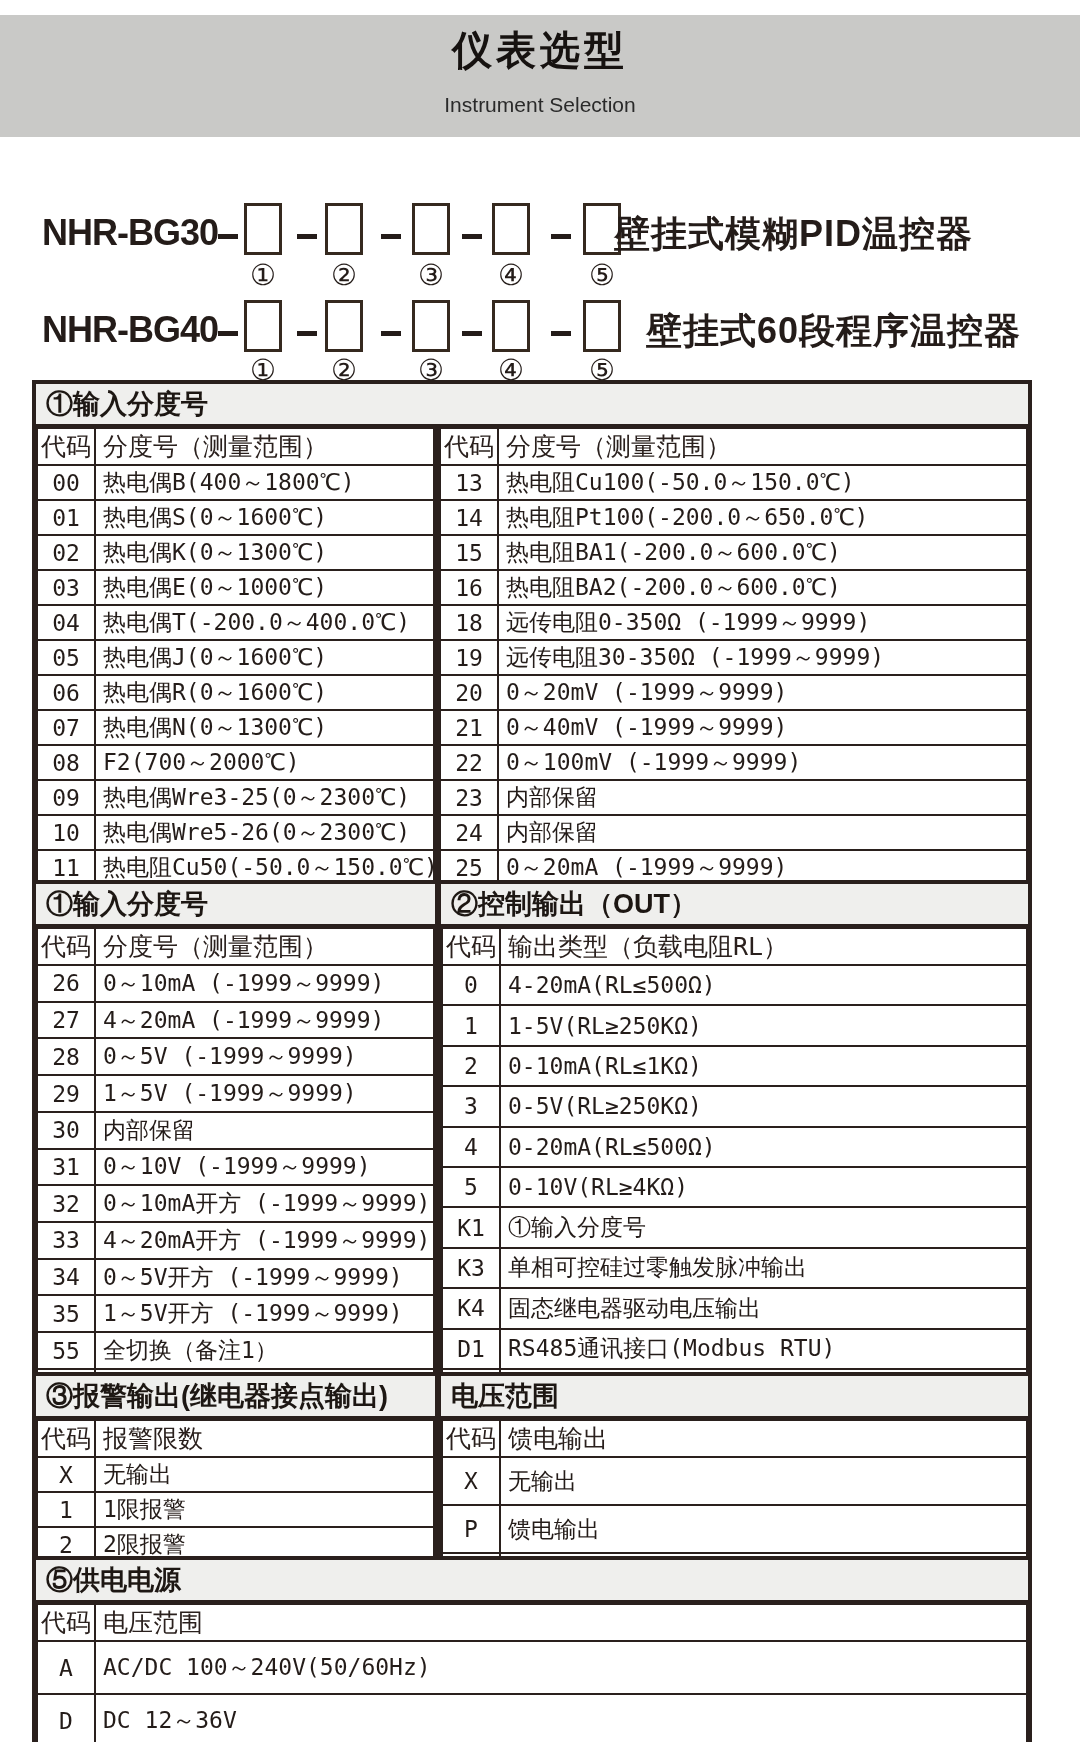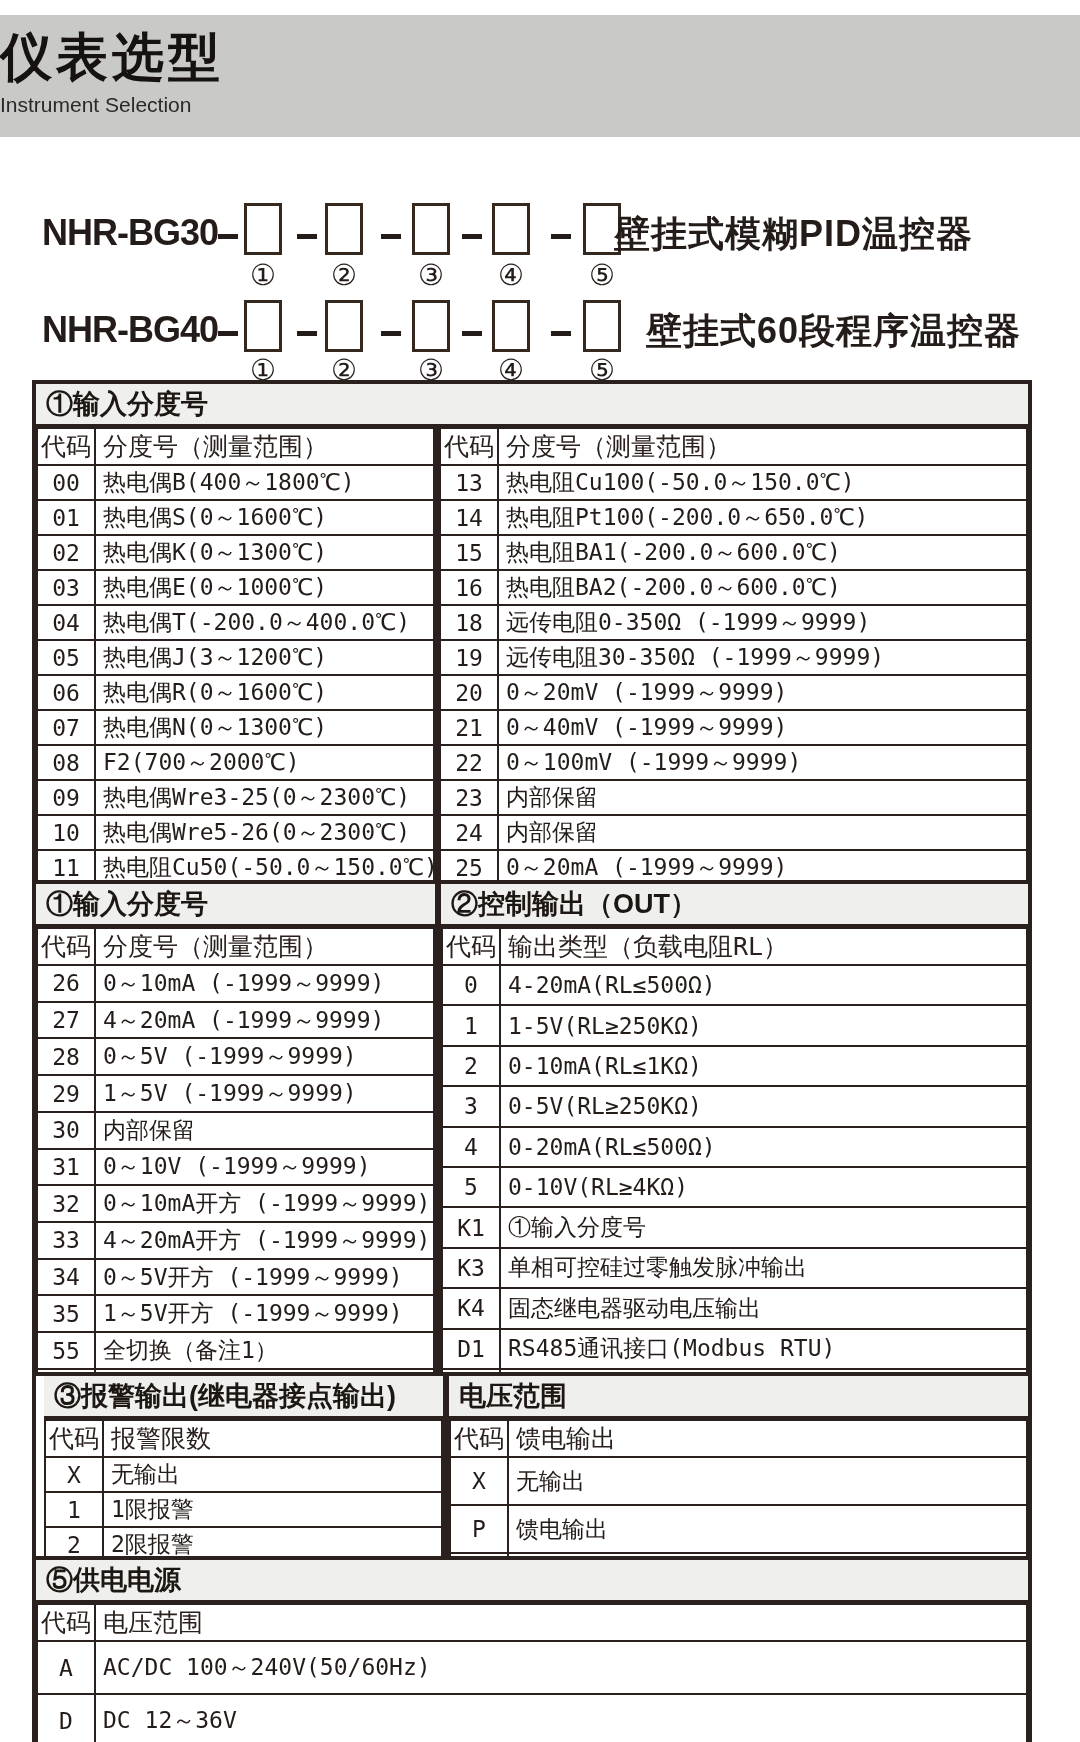--- a/index.html
+++ b/index.html
@@ -1,22 +1,22 @@
 <!DOCTYPE html>
 <html><head>
 <meta charset="utf-8">
 <style>
   html,body{margin:0;padding:0;background:#ffffff;}
   #page{position:relative;width:1080px;height:1742px;background:#ffffff;overflow:hidden;
         font-family:"Liberation Sans", sans-serif;color:#2a201d;}
   
   #topband{position:absolute;left:0;top:15px;width:1080px;height:122px;background:#c9c9c7;}
-  #title{position:absolute;left:0;top:8px;width:100%;
-         font-size:52px;font-weight:900;letter-spacing:4px;color:#161210;}
-  #subtitle{position:absolute;left:0;top:78px;width:100%;
+  #title{position:absolute;left:0;top:8px;width:100%;text-align:center;
+         font-size:40px;font-weight:900;letter-spacing:4px;color:#161210;}
+  #subtitle{position:absolute;left:0;top:78px;width:100%;text-align:center;
             font-size:21px;font-weight:400;color:#2a2a2a;}
   
   .model-prefix{position:absolute;font-size:36px;font-weight:700;letter-spacing:-1px;color:#241c19;
                 font-family:"Liberation Sans",sans-serif;white-space:nowrap;}
   .code-box{position:absolute;width:38px;height:52px;background:#ffffff;border:3px solid #35291f;box-sizing:border-box;}
   .dash{position:absolute;width:20px;height:5px;background:#241c19;}
   .circle-num{position:absolute;width:34px;text-align:center;font-size:29px;color:#241c19;}
   .model-desc{position:absolute;font-size:36px;font-weight:700;color:#241c19;white-space:nowrap;letter-spacing:1px;}
   
   #tables{position:absolute;left:32px;top:380px;width:1000px;}
@@ -40,21 +40,21 @@
   col.code-col{width:58px;}
   th.code,td.code{text-align:center;padding:0;}
   th.desc,td.desc{text-align:left;padding-left:7px;}
   tbody tr{height:32px;}
   .rows36 tbody tr{height:36px;}
   tfoot tr{height:auto;}
   tfoot td{border-bottom:none;}
   
   #sec1{height:504px;}
   #sec2{height:496px;}
-  #sec3{height:188px;padding-left:8px;}
+  #sec3{height:188px;}
   #sec5{height:198px;}
 </style>
 </head>
 <body>
 
 <div id="page">
 
   <div id="topband">
     <div id="title">仪表选型</div>
     <div id="subtitle">Instrument Selection</div>
@@ -129,21 +129,21 @@
                 <tr>
                   <td class="code">03</td>
                   <td class="desc">热电偶E(0～1000℃)</td>
                 </tr>
                 <tr>
                   <td class="code">04</td>
                   <td class="desc">热电偶T(-200.0～400.0℃)</td>
                 </tr>
                 <tr>
                   <td class="code">05</td>
-                  <td class="desc">热电偶J(3～1200℃)</td>
+                  <td class="desc">热电偶J(0～1600℃)</td>
                 </tr>
                 <tr>
                   <td class="code">06</td>
                   <td class="desc">热电偶R(0～1600℃)</td>
                 </tr>
                 <tr>
                   <td class="code">07</td>
                   <td class="desc">热电偶N(0～1300℃)</td>
                 </tr>
                 <tr>

